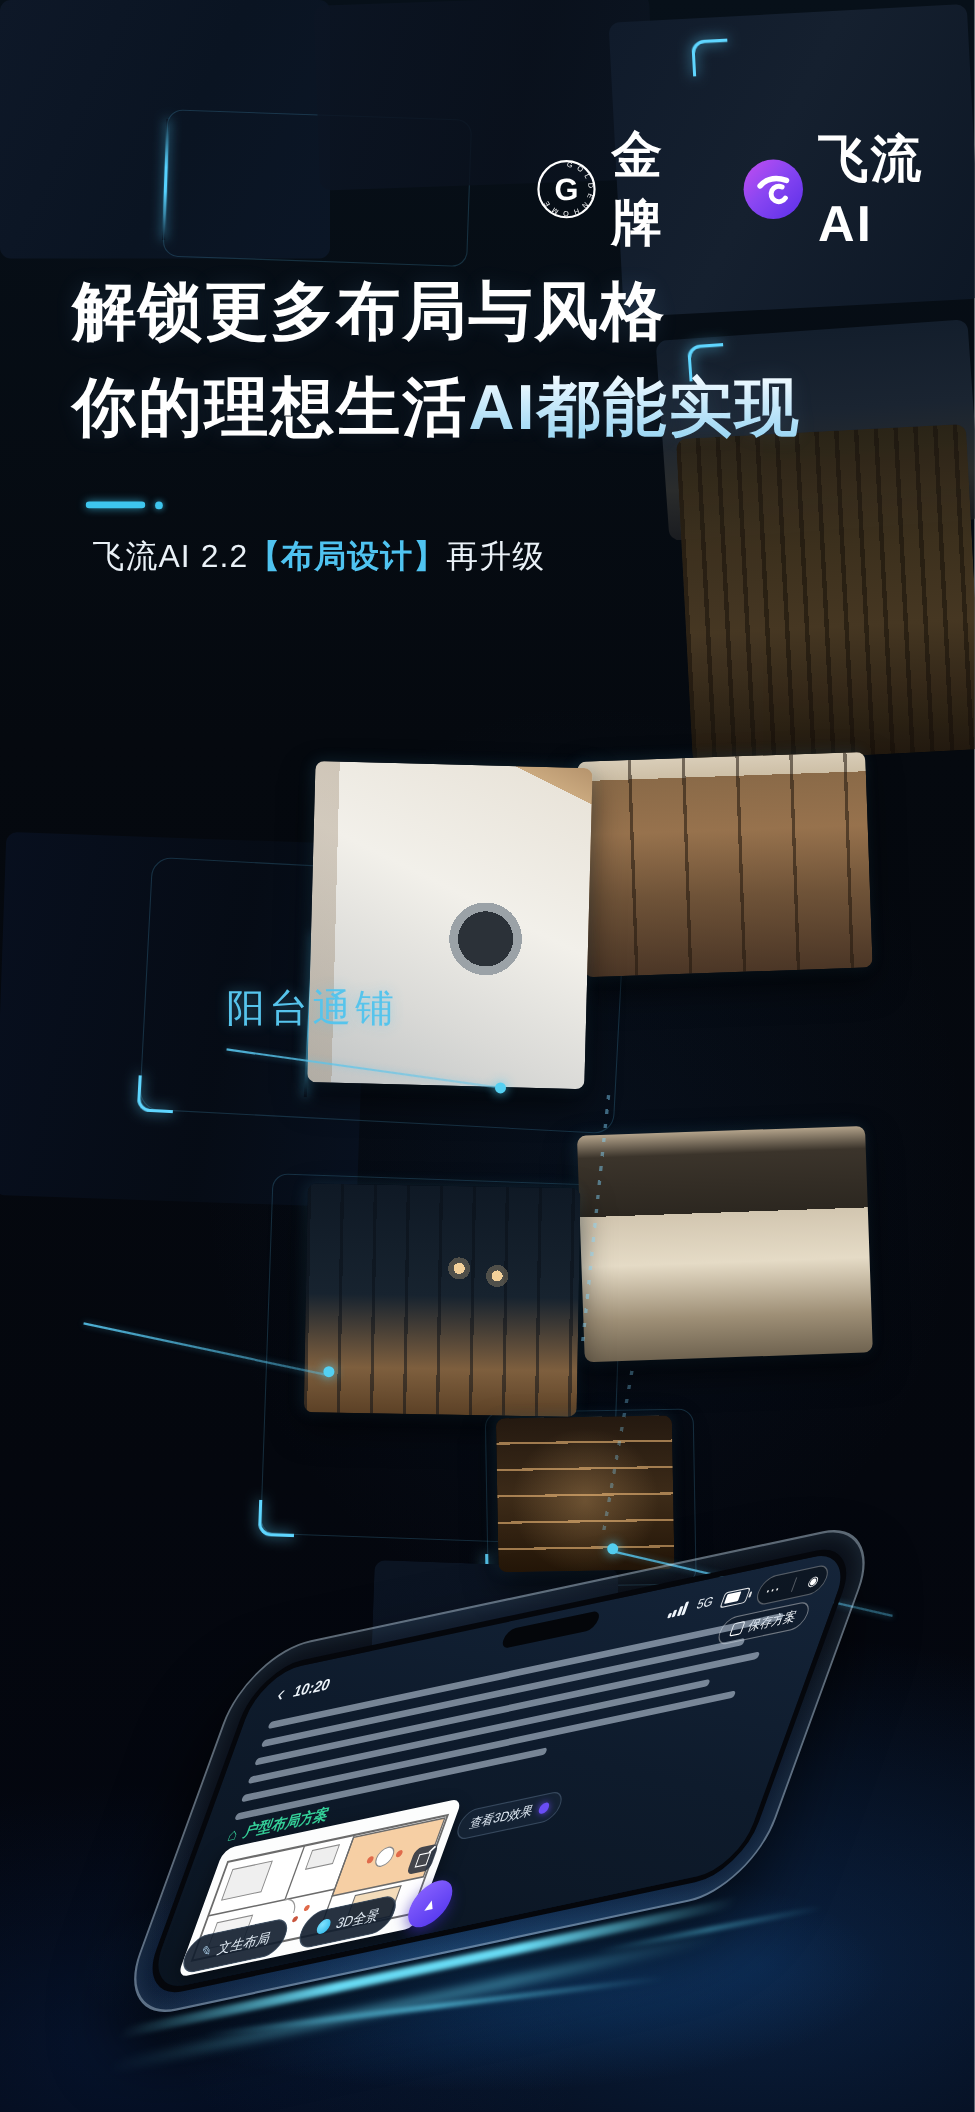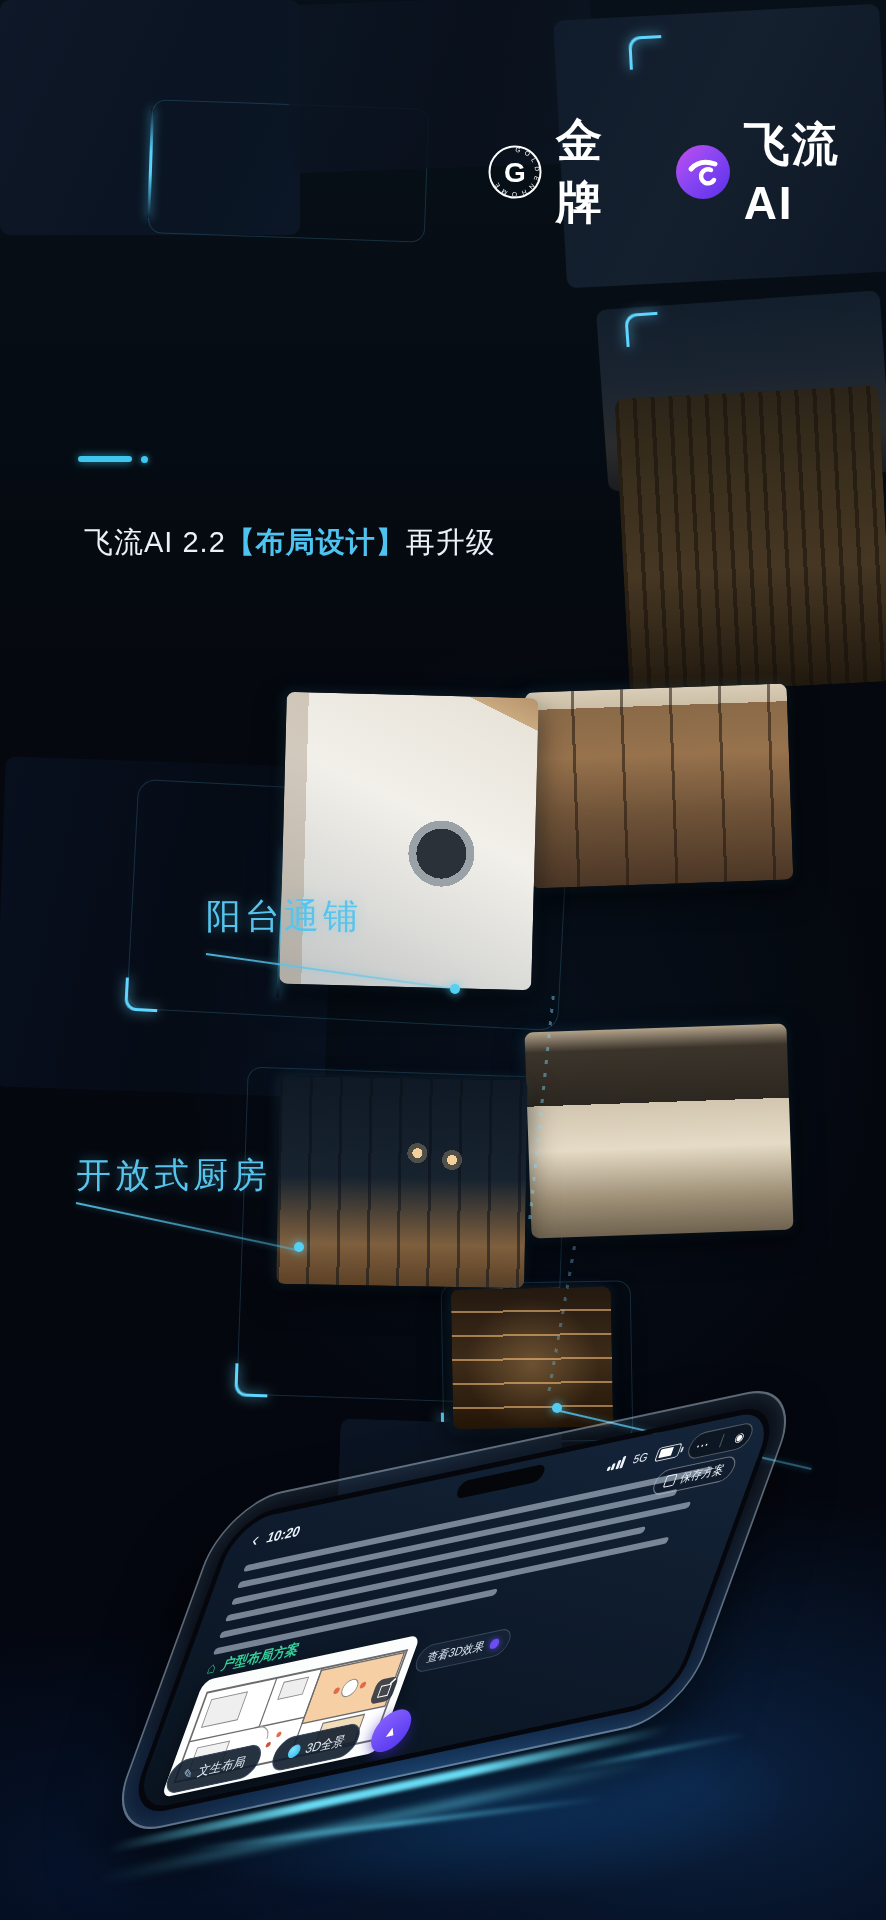--- a/index.html
+++ b/index.html
@@ -136,24 +136,30 @@
     <div class="brand-name">金牌</div>
     <div class="fl-badge" style="margin-left:12px;">
       <svg width="34" height="34" viewBox="0 0 34 34">
         <path d="M5 14 Q14 4 29 9" fill="none" stroke="#fff" stroke-width="5" stroke-linecap="round"></path>
         <path d="M25 15 a7 7 0 1 0 3 10" fill="none" stroke="#fff" stroke-width="4.5" stroke-linecap="round"></path>
       </svg>
     </div>
     <div class="brand-name">飞流AI</div>
   </div>
 
+  <div class="abs headline" style="left:66px;top:240px;">
+    <div>解锁更多布局与风格</div>
+    <div>
+      <span>你的理想生活</span><span class="accent">AI都能实现</span>
+    </div>
+  </div>
   <div class="abs dash" style="left:78px;top:456px;"></div>
   <div class="abs dash-dot" style="left:141px;top:456px;"></div>
 
-  <div class="abs intro" style="left:84px;top:492px;margin-top:36px;">
+  <div class="abs intro" style="left:84px;top:492px;">
     <div class="intro-l1">
       <span>飞流AI 2.2</span><span class="accent">【布局设计】</span><span>再升级</span>
     </div>
   </div>
 
   <div class="abs frame" style="left:132px;top:790px;width:430px;height:228px;transform:rotate(3deg);border-radius:18px;">
     <span class="bracket" style="left:-3px;bottom:-3px;"></span>
     <span class="vglow" style="left:148px;top:60px;height:150px;"></span>
   </div>
   <div class="abs frame" style="left:242px;top:1072px;width:318px;height:326px;transform:rotate(2deg);">
@@ -187,21 +193,20 @@
                 repeating-linear-gradient(180deg, transparent 0 22px, rgba(255,198,128,.55) 22px 24px),
                 linear-gradient(180deg,#241910 0%,#3d2b18 52%,#241608 100%);"></div>
 
   <div class="abs trail" style="left:540px;top:995px;height:225px;transform:rotate(6deg);"></div>
   <div class="abs trail" style="left:560px;top:1245px;height:150px;transform:rotate(10deg);opacity:.7;"></div>
 
   <div class="abs feature-label" style="left:206px;top:893px;">阳台通铺</div>
   <div class="abs leader" style="left:206px;top:953px;width:250px;transform:rotate(8deg);"></div>
   <div class="abs leader-dot" style="left:450px;top:984px;"></div>
 
-  <div class="abs feature-label" style="left:76px;top:1152px;">开放式厨房</div>
   <div class="abs leader" style="left:76px;top:1202px;width:228px;transform:rotate(12deg);"></div>
   <div class="abs leader-dot" style="left:294px;top:1242px;"></div>
 
   <div class="abs leader" style="left:560px;top:1410px;width:258px;transform:rotate(13deg);"></div>
   <div class="abs leader-dot" style="left:552px;top:1403px;"></div>
 
   <div class="abs floor-glow" style="left:60px;top:1680px;width:760px;height:225px;"></div>
 
   <div class="abs phone-scene" style="left:62px;top:1432px;">
     <div class="phone-tilt">

